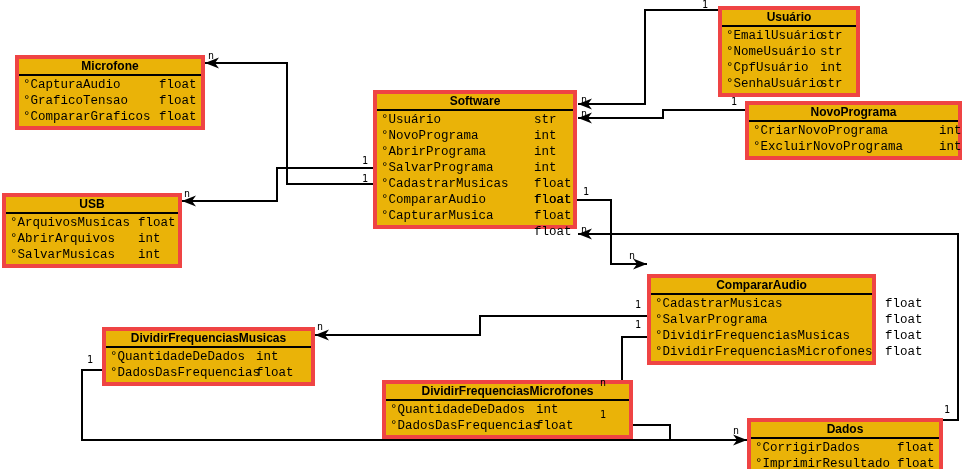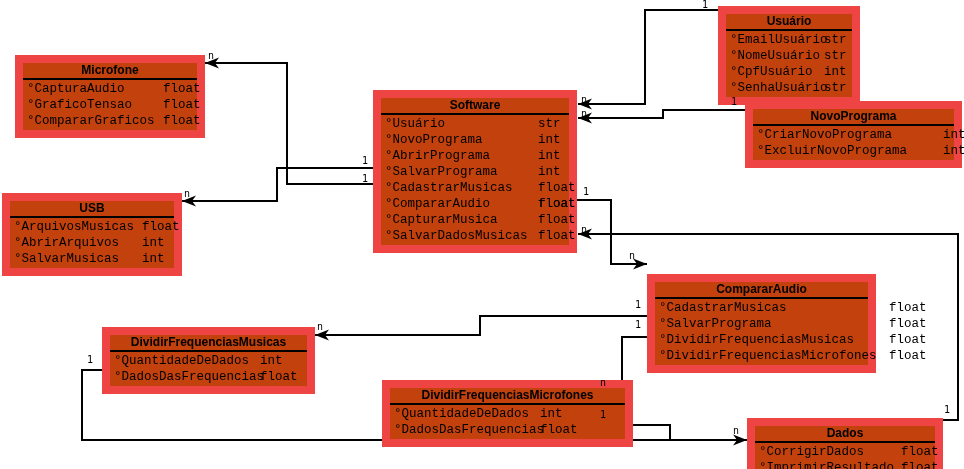--- a/index.html
+++ b/index.html
@@ -1,19 +1,19 @@
 <!DOCTYPE html>
 <html><head>
 <meta charset="utf-8">
 <style>
   html,body{margin:0;padding:0;background:#fff;}
   #canvas{position:relative;width:964px;height:469px;background:#ffffff;overflow:hidden;}
   #wires{position:absolute;left:0;top:0;width:964px;height:469px;}
 
-  .cls{position:absolute;box-sizing:border-box;background:#c2410c;border:8px solid #ef4444;
+  .cls{position:absolute;box-sizing:border-box;background:#eab308;border:4px solid #ef4444;
        font-family:"Liberation Mono","DejaVu Sans Mono",monospace;}
   .cls-title{font-family:"Liberation Sans","DejaVu Sans",sans-serif;font-weight:bold;
        font-size:12px;line-height:15px;text-align:center;border-bottom:2px solid #000;color:#000;}
   .cls-rows{padding:1px 0 1px 0;}
   .row{position:relative;white-space:nowrap;line-height:16px;font-size:12.5px;color:#000;padding-left:4px;}
   .at{position:absolute;left:var(--tc);top:0;}
 
   #c0{left:15px;  top:55px;  width:190px; --tc:140px;}
   #c1{left:2px;   top:193px; width:180px; --tc:132px;}
   #c2{left:373px; top:78px;  width:204px;margin-top:12px; --tc:157px;}
@@ -98,21 +98,21 @@
     <div class="cls-title">Software</div>
     <div class="cls-rows">
       <div class="row"><span class="an">°Usuário</span><span class="at">str</span></div>
       <div class="row"><span class="an">°NovoPrograma</span><span class="at">int</span></div>
       <div class="row"><span class="an">°AbrirPrograma</span><span class="at">int</span></div>
       <div class="row"><span class="an">°SalvarPrograma</span><span class="at">int</span></div>
       <div class="row"><span class="an">°CadastrarMusicas</span><span class="at">float</span></div>
       <div class="row"><span class="at">float</span></div>
       <div class="row"><span class="an">°CompararAudio</span><span class="at">float</span></div>
       <div class="row"><span class="an">°CapturarMusica</span><span class="at">float</span></div>
-      <div class="row"><span class="an">°SalvarDadosMusicas</span><span class="at">float</span></div>
+      <div class="row"><span class="at">float</span></div>
     </div>
   </div>
 
   <div class="cls" id="c3">
     <div class="cls-title">Usuário</div>
     <div class="cls-rows">
       <div class="row"><span class="an">°EmailUsuário</span><span class="at">str</span></div>
       <div class="row"><span class="an">°NomeUsuário</span><span class="at">str</span></div>
       <div class="row"><span class="an">°CpfUsuário</span><span class="at">int</span></div>
       <div class="row"><span class="an">°SenhaUsuário</span><span class="at">str</span></div>

